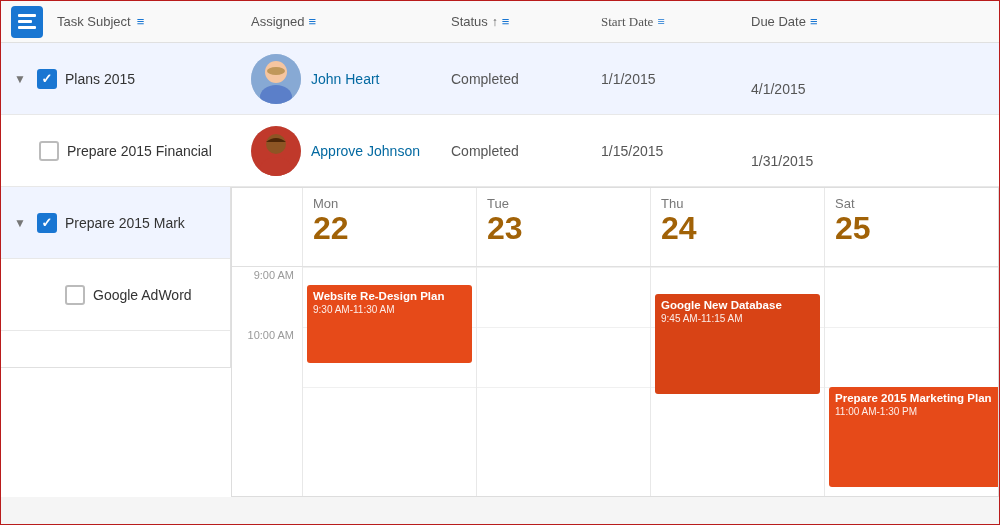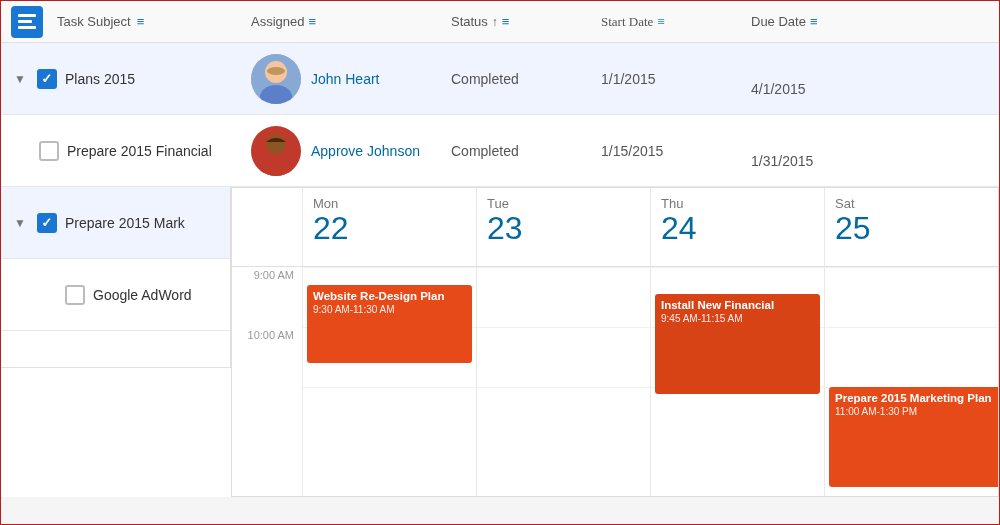--- a/index.html
+++ b/index.html
@@ -142,22 +142,22 @@
     }
 
     .cal-day-name {
       font-size: 13px;
       color: #777;
       font-weight: 400;
     }
 
     .cal-day-num {
       font-size: 32px;
-      color: #0369a1;
-      font-weight: 400;
+      color: #a16207;
+      font-weight: 700;
       line-height: 1.1;
     }
 
     .calendar-body {
       display: flex;
       position: relative;
       height: calc(100% - 72px);
       overflow: hidden;
     }
 
@@ -461,21 +461,21 @@
             <div class="hour-line" style="top:120px;"></div>
 
           </div>
 
           <div class="cal-day-body">
             <div class="hour-line" style="top:0;"></div>
             <div class="hour-line" style="top:60px;"></div>
             <div class="hour-line" style="top:120px;"></div>
 
             <div class="cal-event deep-orange" style="top:27px; height:100px;">
-              <div class="cal-event-title">Install New Financial</div>
+              <div class="cal-event-title">Google New Database</div>
               <div class="cal-event-time">9:45 AM-11:15 AM</div>
             </div>
           </div>
 
           <div class="cal-day-body" style="position:relative;">
             <div class="hour-line" style="top:0;"></div>
             <div class="hour-line" style="top:60px;"></div>
             <div class="hour-line" style="top:120px;"></div>
 
             <div class="cal-event orange" style="top:120px; height:100px; right:-130px; width:calc(100% + 125px);">

